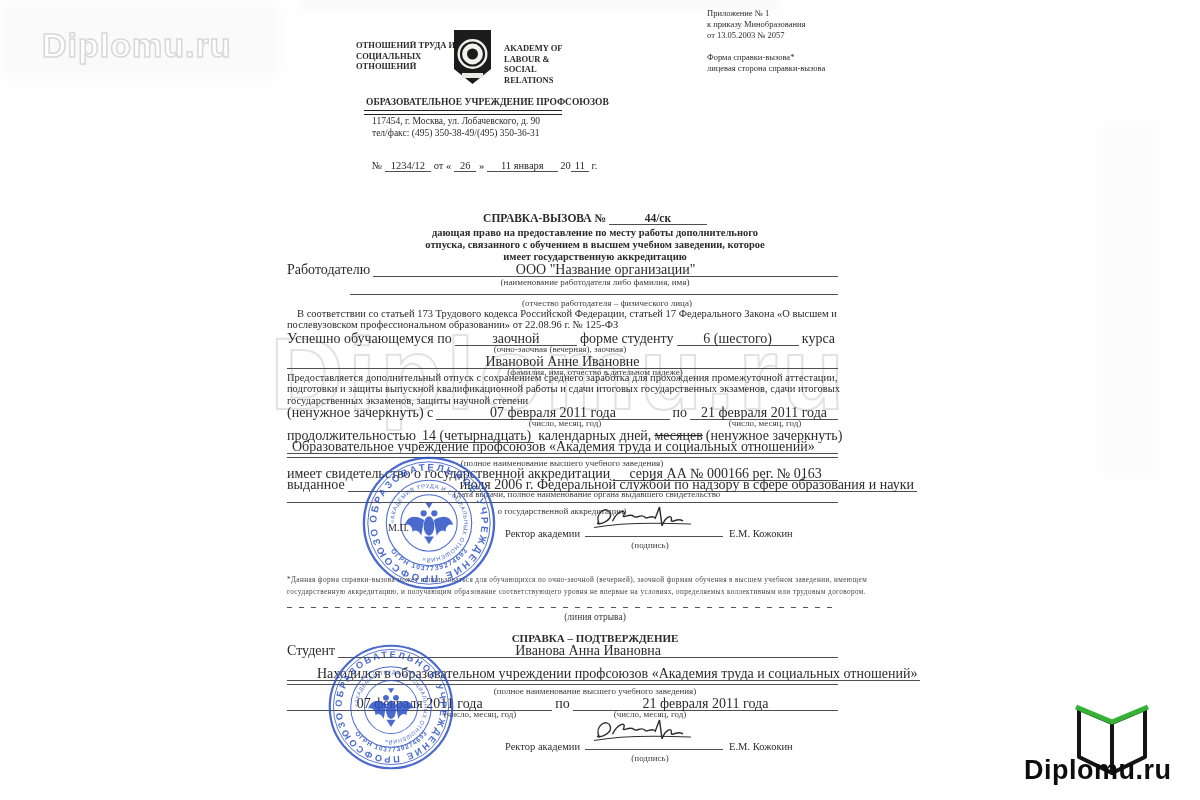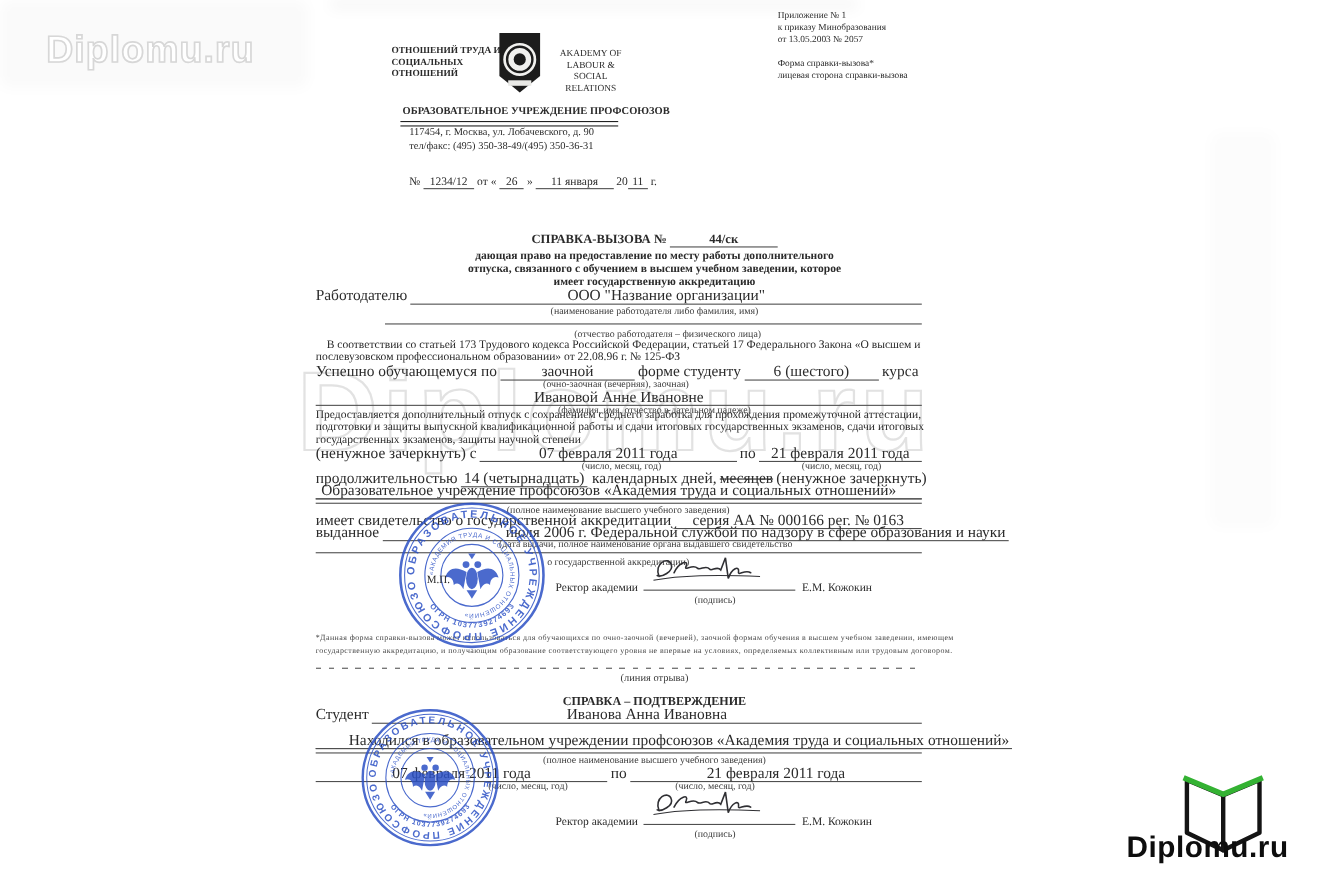--- a/index.html
+++ b/index.html
@@ -9,21 +9,21 @@
   .pre{white-space:pre-line;}
   
   .wm{font-family:"Liberation Sans","DejaVu Sans",sans-serif;font-weight:bold;color:#ffffff;
       -webkit-text-stroke:1.5px #d7d7d7;text-shadow:0 0 1px #e3e3e3;z-index:0;}
   .wm-small{left:42px;top:26px;font-size:34px;letter-spacing:1px;}
   .wm-large{left:270px;top:316px;font-size:102px;letter-spacing:4px;-webkit-text-stroke:2px #dcdcdc;opacity:.8;}
   
   .shade{position:absolute;background:rgba(0,0,0,.045);filter:blur(6px);z-index:0;border-radius:8px;}
   
   .org-ru{left:356px;top:40px;width:110px;font-size:8.5px;font-weight:bold;line-height:10.5px;}
-  .org-en{left:504px;top:43px;width:66px;font-size:8.5px;font-weight:normal;line-height:10.5px;text-align:center;}
+  .org-en{left:504px;top:43px;width:66px;font-size:8.5px;font-weight:bold;line-height:10.5px;text-align:left;}
   .org-type{left:366px;top:97px;font-size:9.5px;font-weight:bold;white-space:nowrap;}
   .dblrule-head{left:364px;top:110px;width:198px;height:2.5px;border-top:1.5px solid #222;border-bottom:1px solid #222;}
   .address{left:372px;top:116px;font-size:9.5px;line-height:11.5px;font-family:Liberation Serif, serif;}
   .annex{left:707px;font-size:8.5px;line-height:11px;}
   
   .row{position:absolute;left:287px;right:362px;display:flex;align-items:baseline;
        font-size:14px;line-height:13px;z-index:1;}
   .lbl{white-space:nowrap;padding-right:3px;}
   .u{flex:1;border-bottom:1px solid #4f4f4f;text-align:center;padding:0 3px;white-space:nowrap;}
   .u-left{text-align:left;}

